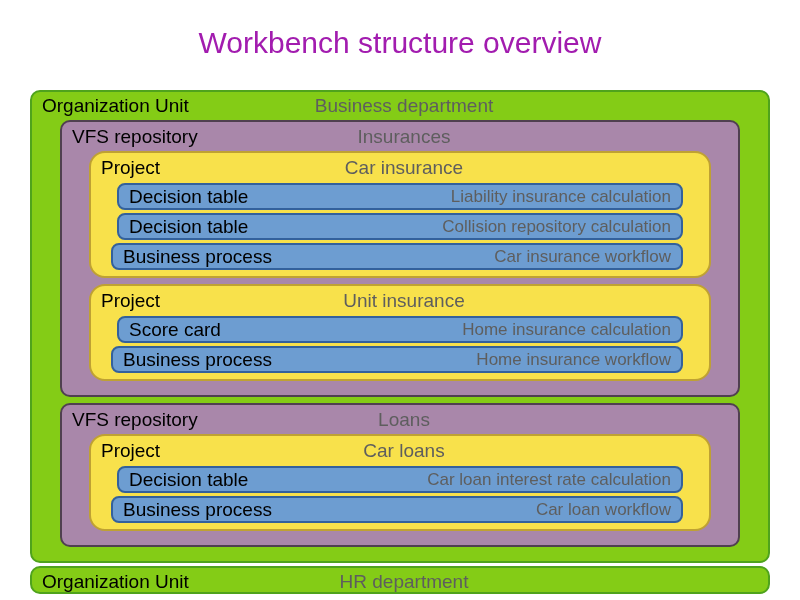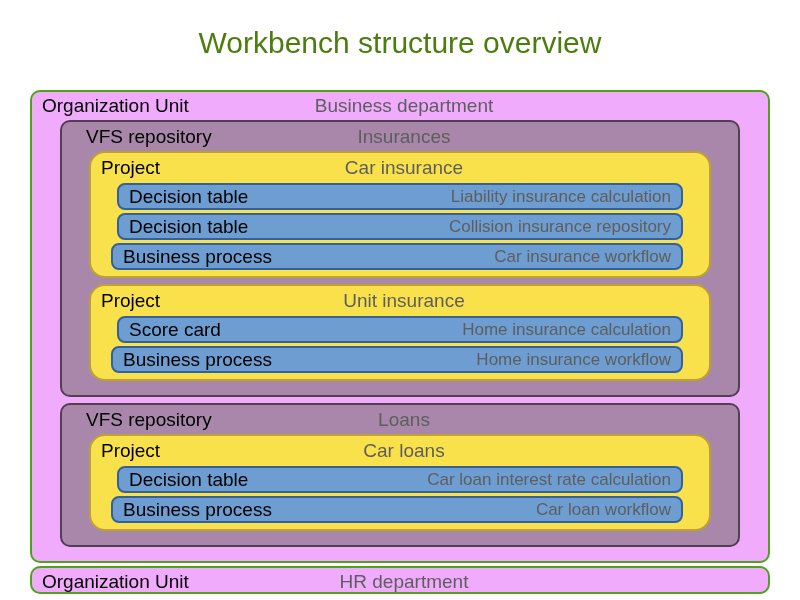--- a/index.html
+++ b/index.html
@@ -10,27 +10,27 @@
     font-family:"Liberation Sans", sans-serif;
     overflow:hidden;
   }
   .title {
     margin:0;
     padding-top:26px;
     height:35px;
     text-align:center;
     font-size:30px;
     font-weight:normal;
-    color:#4d7c0f;
+    color:#a21caf;
   }
 
   
   .org-unit {
     margin:29px 30px 0 30px;
-    background:#f0abfc;
+    background:#84cc16;
     border:2px solid #4fa31c;
     border-radius:10px;
     padding-bottom:8px;
     box-sizing:border-box;
   }
   .org-unit.slim { margin-top:3px; padding-bottom:0; height:28px; }
   .repo {
     margin:0 28px 6px 28px;
     background:#a987aa;
     border:2px solid #504050;
@@ -56,21 +56,21 @@
   .asset:last-child { margin-bottom:0;margin-left:20px; }
 
   
   .hdr {
     position:relative;
     display:flex;
     align-items:center;
     height:28px;
   }
   .project > .hdr { height:30px; }
-  .repo > .hdr { height:29px;padding-left:14px; }
+  .repo > .hdr { height:29px; }
   .hdr .lbl {
     padding-left:10px;
     font-size:19px;
     color:#000000;
     position:relative;
     z-index:1;
     white-space:nowrap;
   }
   .hdr .val {
     position:absolute;
@@ -117,21 +117,21 @@
         <div class="hdr">
           <span class="lbl">Project</span>
           <span class="val">Car insurance</span>
         </div>
         <div class="asset">
           <span class="lbl">Decision table</span>
           <span class="val">Liability insurance calculation</span>
         </div>
         <div class="asset">
           <span class="lbl">Decision table</span>
-          <span class="val">Collision insurance repository</span>
+          <span class="val">Collision repository calculation</span>
         </div>
         <div class="asset">
           <span class="lbl">Business process</span>
           <span class="val">Car insurance workflow</span>
         </div>
       </div>
 
       <div class="project">
         <div class="hdr">
           <span class="lbl">Project</span>

